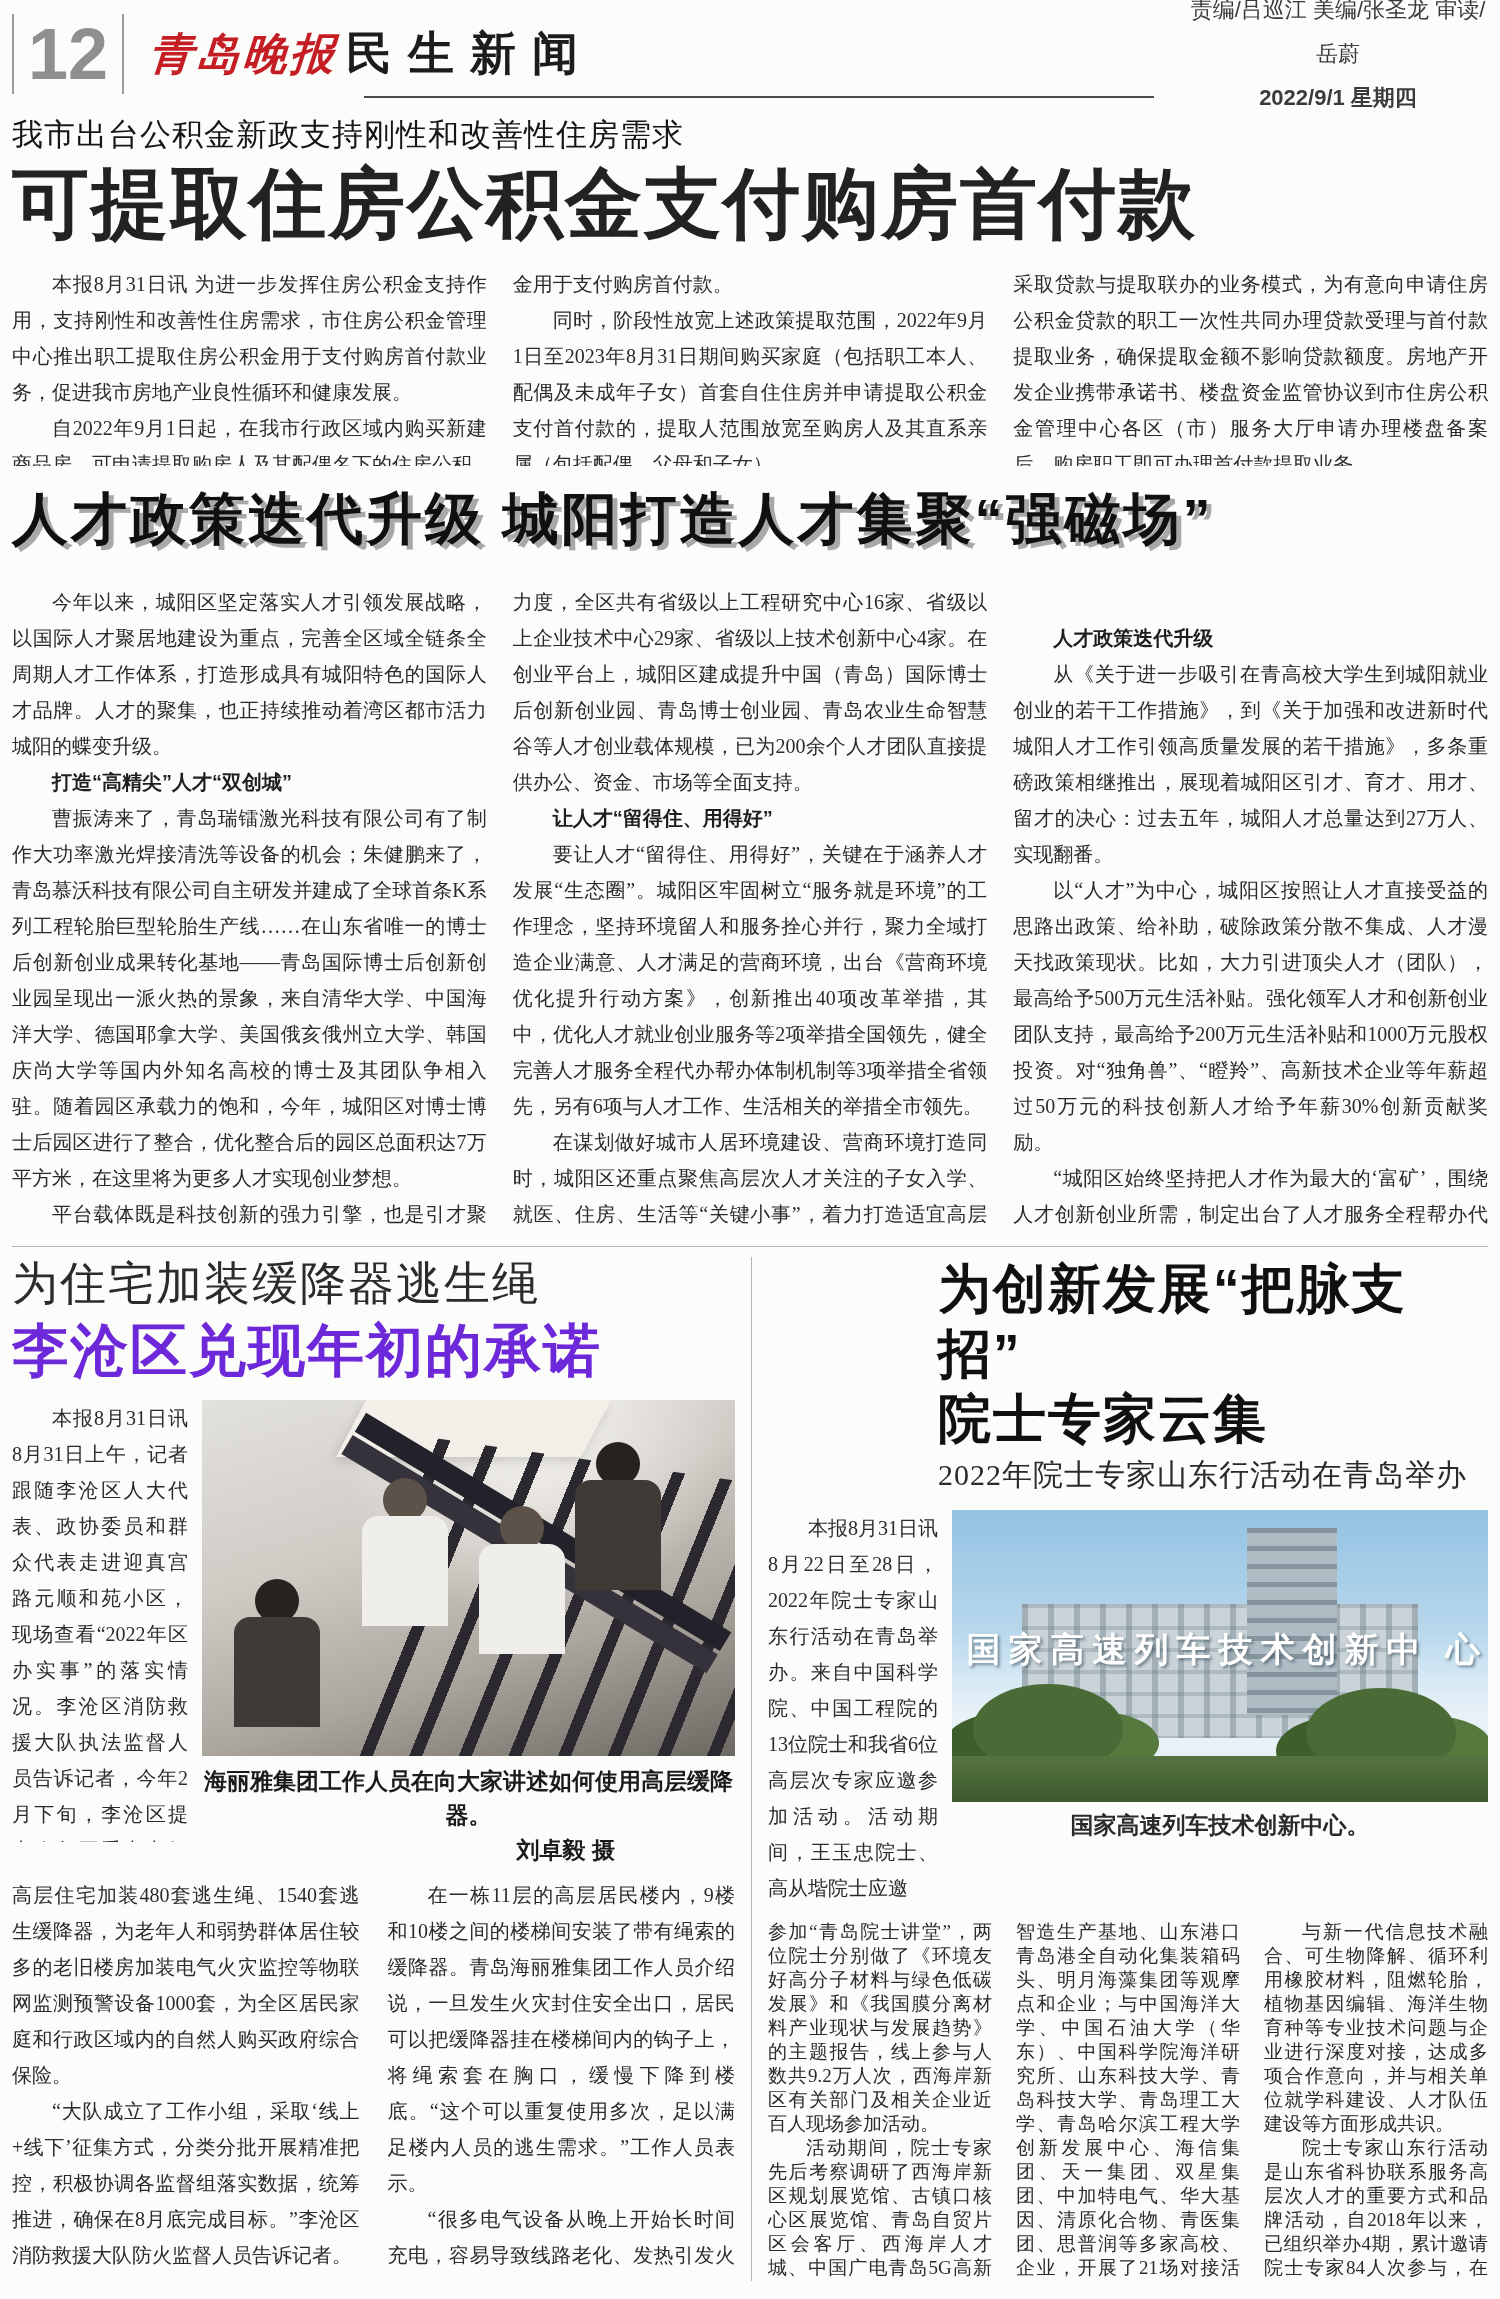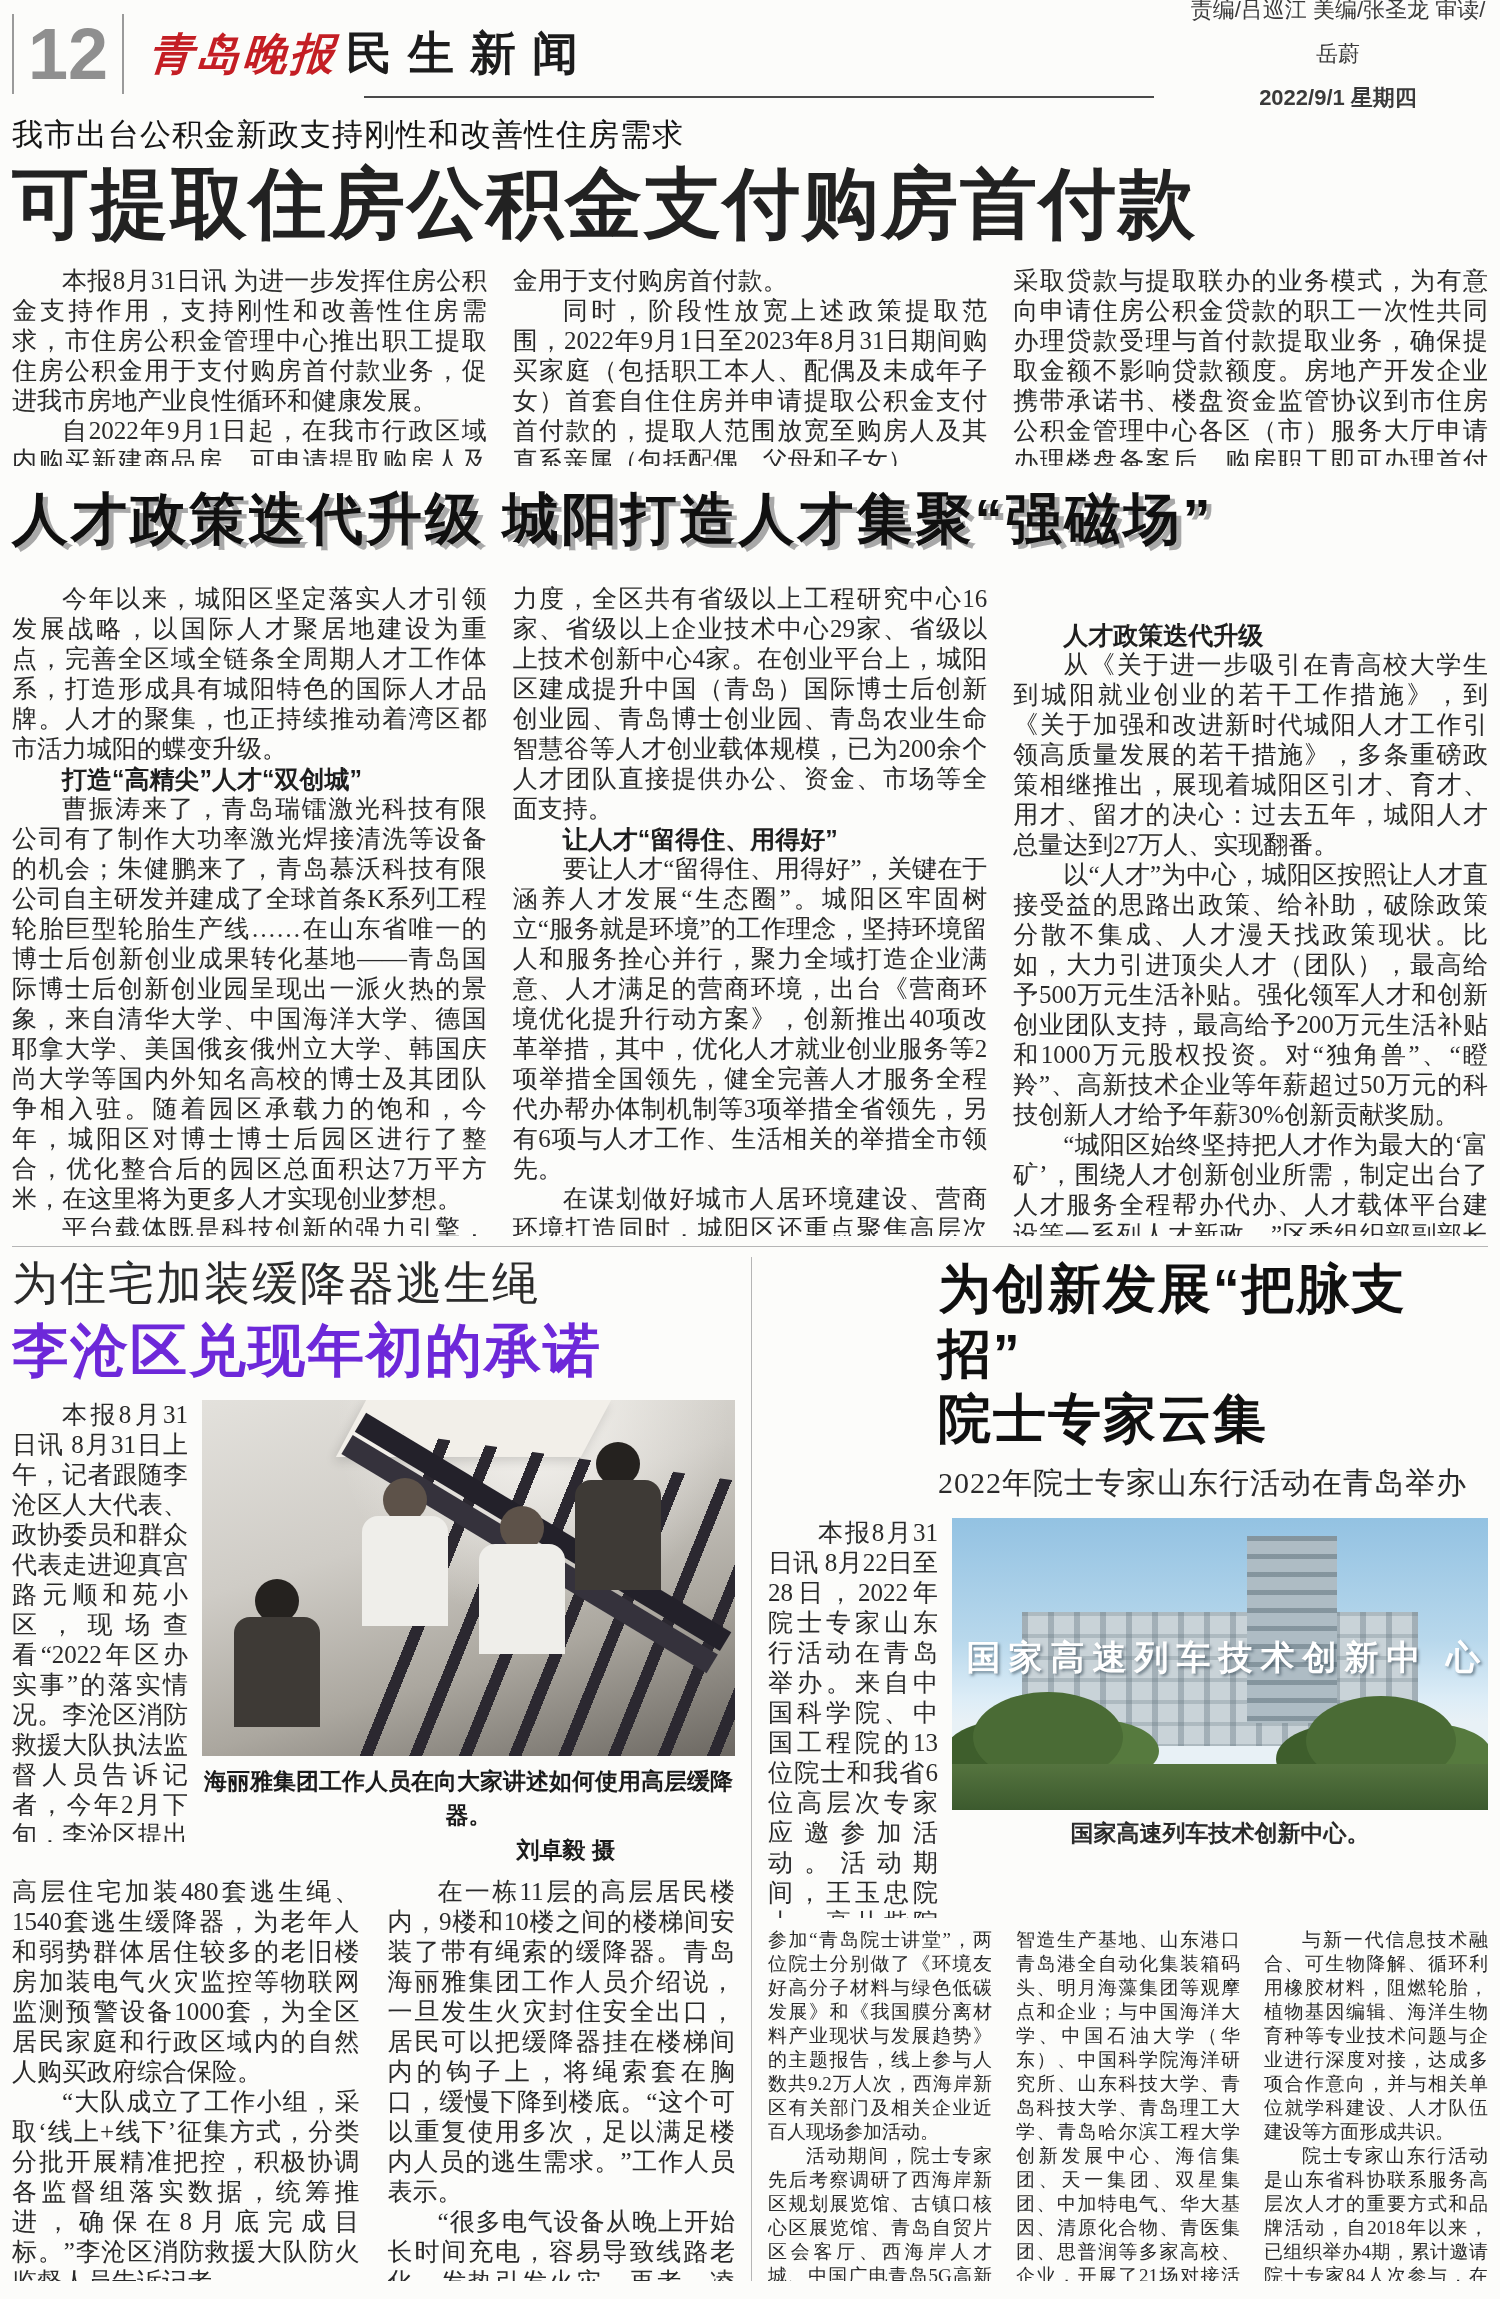--- a/index.html
+++ b/index.html
@@ -12,21 +12,21 @@
            line-height:80px;padding:0 14px;border-left:2px solid #9a9a9a;border-right:2px solid #9a9a9a;}
   .masthead{font-size:44px;font-weight:bold;font-style:italic;color:#c41e24;margin-left:16px;
             letter-spacing:3px;transform:skewX(-4deg);white-space:nowrap;}
   .section-title{flex:1;font-family:"Liberation Sans",sans-serif;font-weight:900;
                  font-size:46px;letter-spacing:16px;color:#1c1c1c;padding-right:60px;}
   .credits{width:300px;text-align:center;font-family:"Liberation Sans",sans-serif;font-size:22px;
            color:#3a3a3a;line-height:2.0;}
   .credits .date{font-weight:bold;}
   .hdr-rule{position:absolute;left:352px;width:790px;top:88px;border-top:2px solid #4a4a4a;}
   
-  .bodytext p{margin:0;text-indent:2em;text-align:justify;font-size:25px;line-height:30px;}
+  .bodytext p{margin:0;text-indent:2em;text-align:justify;font-size:20px;line-height:36px;}
   .cont p:first-child{text-indent:0;}
   .byline{margin-top:4px;text-indent:0;text-align:right;font-family:"Liberation Sans",sans-serif;
           font-weight:bold;font-size:20px;line-height:26px;}
   .subhead{font-family:"Liberation Sans",sans-serif;font-weight:900;font-size:29px;color:#1e1e1e;
            margin:20px 0 14px 0;text-indent:0;line-height:1.2;}
   .rule-h{border:none;border-top:1px solid #b5b5b5;margin:10px 0;}
   
   .a1{margin-top:14px;}
   .a1 .kicker{font-family:"Liberation Sans",sans-serif;font-size:31px;font-weight:500;color:#161616;
               letter-spacing:1px;}
@@ -53,21 +53,21 @@
   .a3 .introcol{width:176px;height:442px;overflow:hidden;flex:none;}
   .a3 .photowrap{flex:1;}
   .caption{font-family:"Liberation Sans",sans-serif;font-weight:bold;font-size:23px;color:#1b1b1b;
            text-align:center;margin-top:8px;line-height:1.5;}
   .caption .credit{display:block;text-align:right;padding-right:120px;}
   .a3 .below{margin-top:10px;column-count:2;column-gap:28px;height:452px;overflow:hidden;}
   
   .a4 .headblock{padding-left:170px;}
   .a4 .h1{font-family:"Liberation Sans",sans-serif;font-weight:900;font-size:53px;color:#101010;
           letter-spacing:2px;line-height:1.22;}
-  .a4 .subtitle{font-size:30px;color:#2a2a2a;margin-top:12px;letter-spacing:1px;}
+  .a4 .subtitle{font-size:30px;color:#2a2a2a;margin-top:4px;letter-spacing:1px;}
   .a4 .row{display:flex;gap:14px;margin-top:14px;}
   .a4 .introcol{width:170px;height:400px;overflow:hidden;flex:none;}
   .a4 .photowrap{flex:1;}
   .a4 .caption2{font-family:"Liberation Sans",sans-serif;font-weight:bold;font-size:23px;
                 text-align:center;margin-top:8px;}
   .a4 .below{margin-top:10px;column-count:3;column-gap:24px;height:426px;overflow:hidden;}
   .a4 .below p{font-size:19px;line-height:24px;}
   
   .photo1{position:relative;width:100%;height:356px;overflow:hidden;
     background:radial-gradient(ellipse at 62% 6%,#f6f4f0 0%,rgba(246,244,240,0) 42%),

